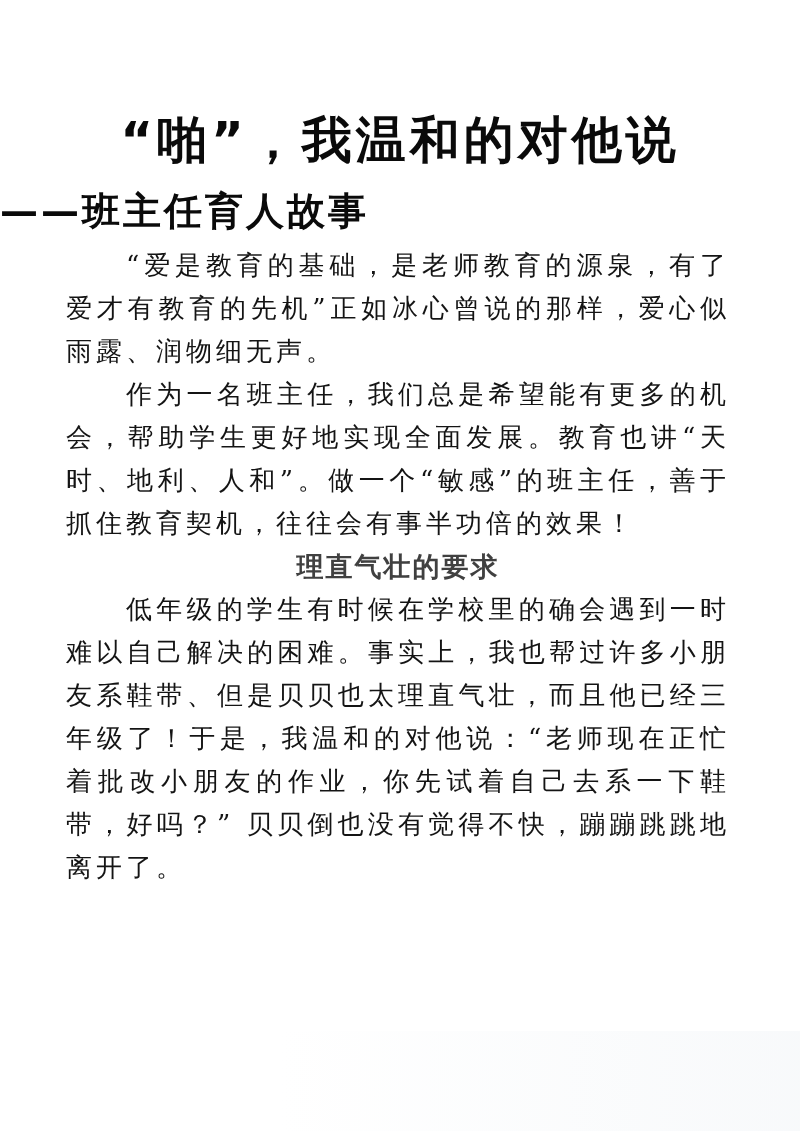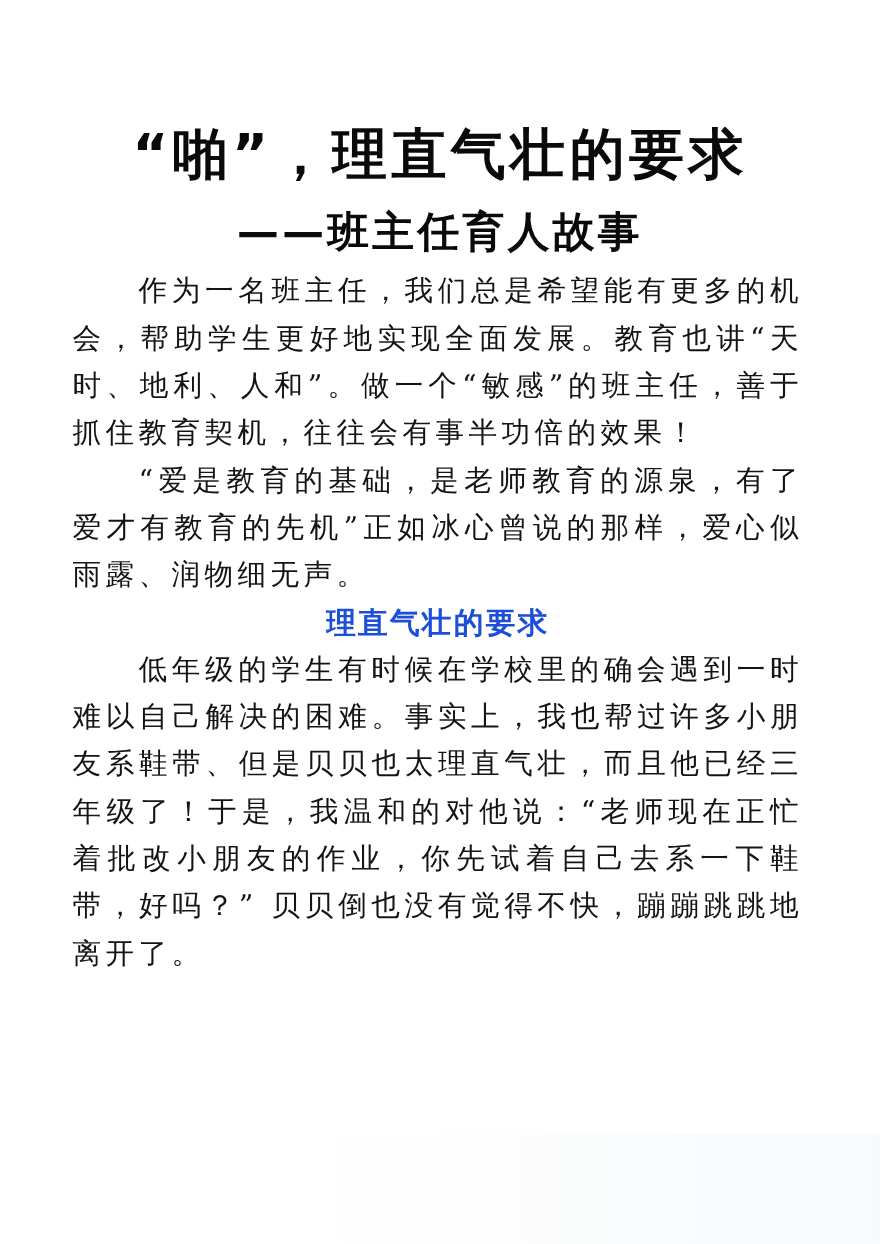--- a/index.html
+++ b/index.html
@@ -33,21 +33,21 @@
       font-weight: bold;
       letter-spacing: 4px;
       color: #0a0a0a;
       margin: 0;
     }
     .subtitle {
       position: absolute;
       left: 0;
       top: 184px;
       width: 800px;
-      text-align: center;
+      text-align: left;
       font-size: 38px;
       line-height: 54px;
       font-weight: bold;
       letter-spacing: 3px;
       color: #0a0a0a;
       margin: 0;
     }
     .content {
       position: absolute;
       left: 66px;
@@ -65,42 +65,42 @@
       text-align: justify;
     }
     .section-heading {
       margin: 0;
       text-align: center;
       font-size: 27px;
       line-height: 43px;
       font-weight: bold;
       letter-spacing: 2px;
       font-family: "DejaVu Sans", "Liberation Sans", sans-serif;
-      color: #1d4ed8;
+      color: #404040;
       text-indent: 0;
     }
     .scan-shadow {
       position: absolute;
       right: 0;
       bottom: 0;
       width: 520px;
       height: 100px;
       background: linear-gradient(to right, rgba(255,255,255,0), rgba(246,248,250,0.8));
     }
   </style>
 </head>
 <body>
 
 <div class="page">
-  <h1 class="title">“啪”，理直气壮的要求</h1>
+  <h1 class="title">“啪”，我温和的对他说</h1>
   <h2 class="subtitle">——班主任育人故事</h2>
 
   <div class="content">
+    <p class="para">“爱是教育的基础，是老师教育的源泉，有了爱才有教育的先机”正如冰心曾说的那样，爱心似雨露、润物细无声。</p>
     <p class="para">作为一名班主任，我们总是希望能有更多的机会，帮助学生更好地实现全面发展。教育也讲“天时、地利、人和”。做一个“敏感”的班主任，善于抓住教育契机，往往会有事半功倍的效果！</p>
-    <p class="para">“爱是教育的基础，是老师教育的源泉，有了爱才有教育的先机”正如冰心曾说的那样，爱心似雨露、润物细无声。</p>
 
     <h3 class="section-heading">理直气壮的要求</h3>
     <p class="para">低年级的学生有时候在学校里的确会遇到一时难以自己解决的困难。事实上，我也帮过许多小朋友系鞋带、但是贝贝也太理直气壮，而且他已经三年级了！于是，我温和的对他说：“老师现在正忙着批改小朋友的作业，你先试着自己去系一下鞋带，好吗？” 贝贝倒也没有觉得不快，蹦蹦跳跳地离开了。</p>
 
   </div>
 
   <div class="scan-shadow"></div>
 </div>
 
 </body></html>

